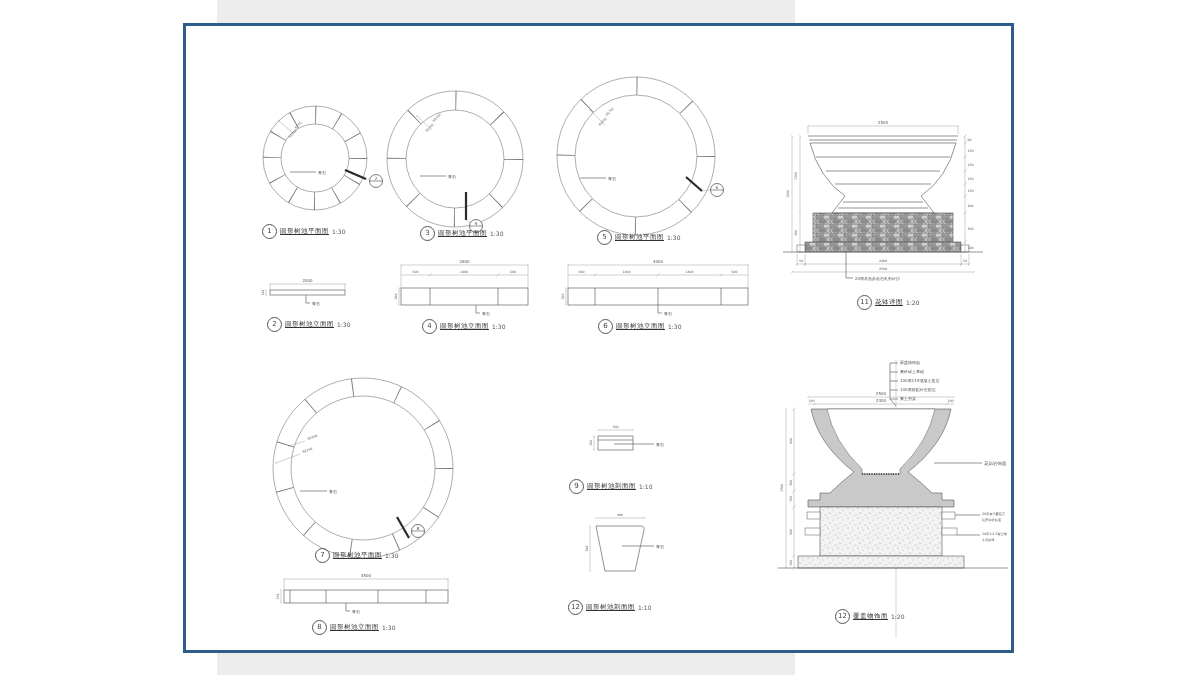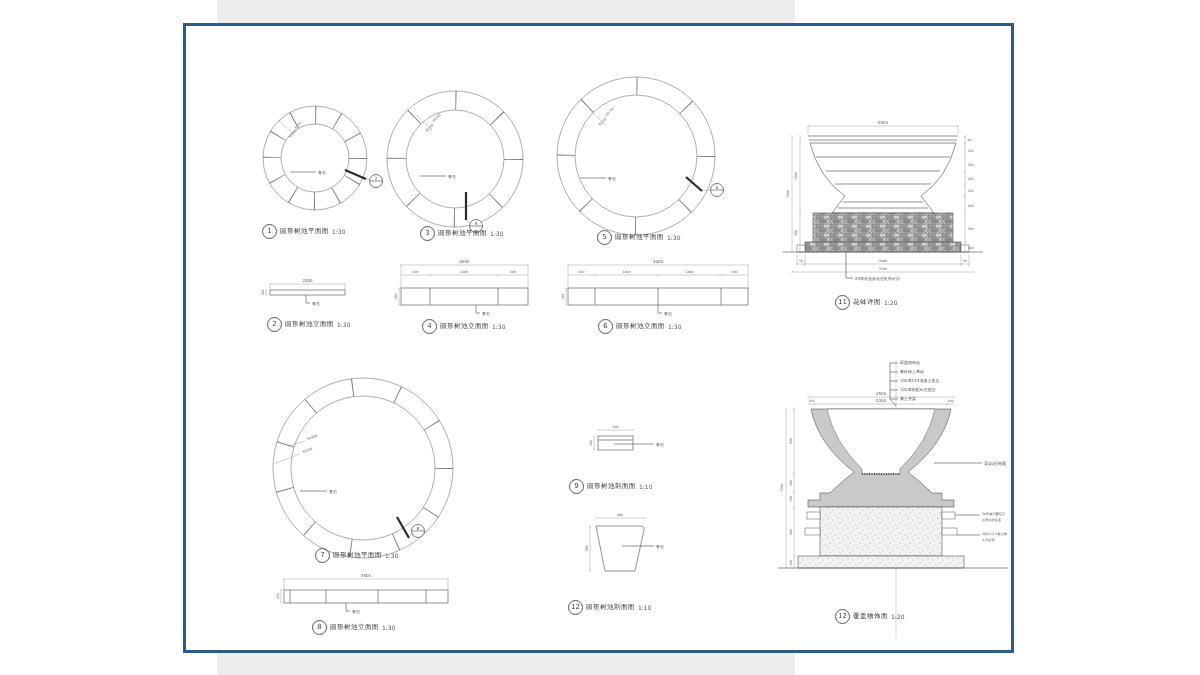--- a/index.html
+++ b/index.html
@@ -8,21 +8,21 @@
   .strip{position:absolute;left:217px;width:578px;height:23px;background:#ededed;}
   .strip.top{top:0;}
   .strip.bottom{top:652px;}
   .page{position:absolute;left:183px;top:23px;width:831px;height:630px;
         box-sizing:border-box;border:3px solid #2d5b8c;background:#ffffff;}
   .page svg{position:absolute;left:0;top:0;}
   
   .dtitle{position:absolute;display:flex;align-items:center;gap:3px;white-space:nowrap;}
   .tnum{display:inline-block;width:13px;height:13px;border:1px solid #555;border-radius:50%;
         font-size:7px;line-height:13px;text-align:center;color:#444;flex:0 0 auto;}
-  .tname{font-size:6.5px;color:#333;letter-spacing:0.5px;}
+  .tname{font-size:6.5px;color:#333;text-decoration:underline;letter-spacing:0.5px;}
   .tscale{font-size:6px;color:#555;}
   
   .ln{stroke:#777;stroke-width:0.6;fill:none;}
   .lnd{stroke:#666;stroke-width:0.7;fill:none;}
   .dim{stroke:#999;stroke-width:0.45;fill:none;}
   .thk{stroke:#2a2a2a;stroke-width:2.2;fill:none;}
   .bub{fill:#ffffff;stroke:#555;stroke-width:0.8;}
   text{fill:#555;font-family:"DejaVu Sans",sans-serif;}
   .t4{font-size:4px;} .t45{font-size:4.5px;} .t3{font-size:3.2px;}
   .mid{text-anchor:middle;}
@@ -379,21 +379,21 @@
 <div class="dtitle" style="left:383px;top:453px">
   <span class="tnum">9</span>
   <span class="tname">圆形树池剖面图</span>
   <span class="tscale">1:10</span>
 </div>
 <div class="dtitle" style="left:382px;top:574px">
   <span class="tnum">12</span>
   <span class="tname">圆形树池剖面图</span>
   <span class="tscale">1:10</span>
 </div>
-<div class="dtitle" style="left:649px;top:269px">
+<div class="dtitle" style="left:671px;top:269px">
   <span class="tnum">11</span>
   <span class="tname">花钵详图</span>
   <span class="tscale">1:20</span>
 </div>
 <div class="dtitle" style="left:649px;top:583px">
   <span class="tnum">12</span>
   <span class="tname">覆盖物饰面</span>
   <span class="tscale">1:20</span>
 </div>
 

